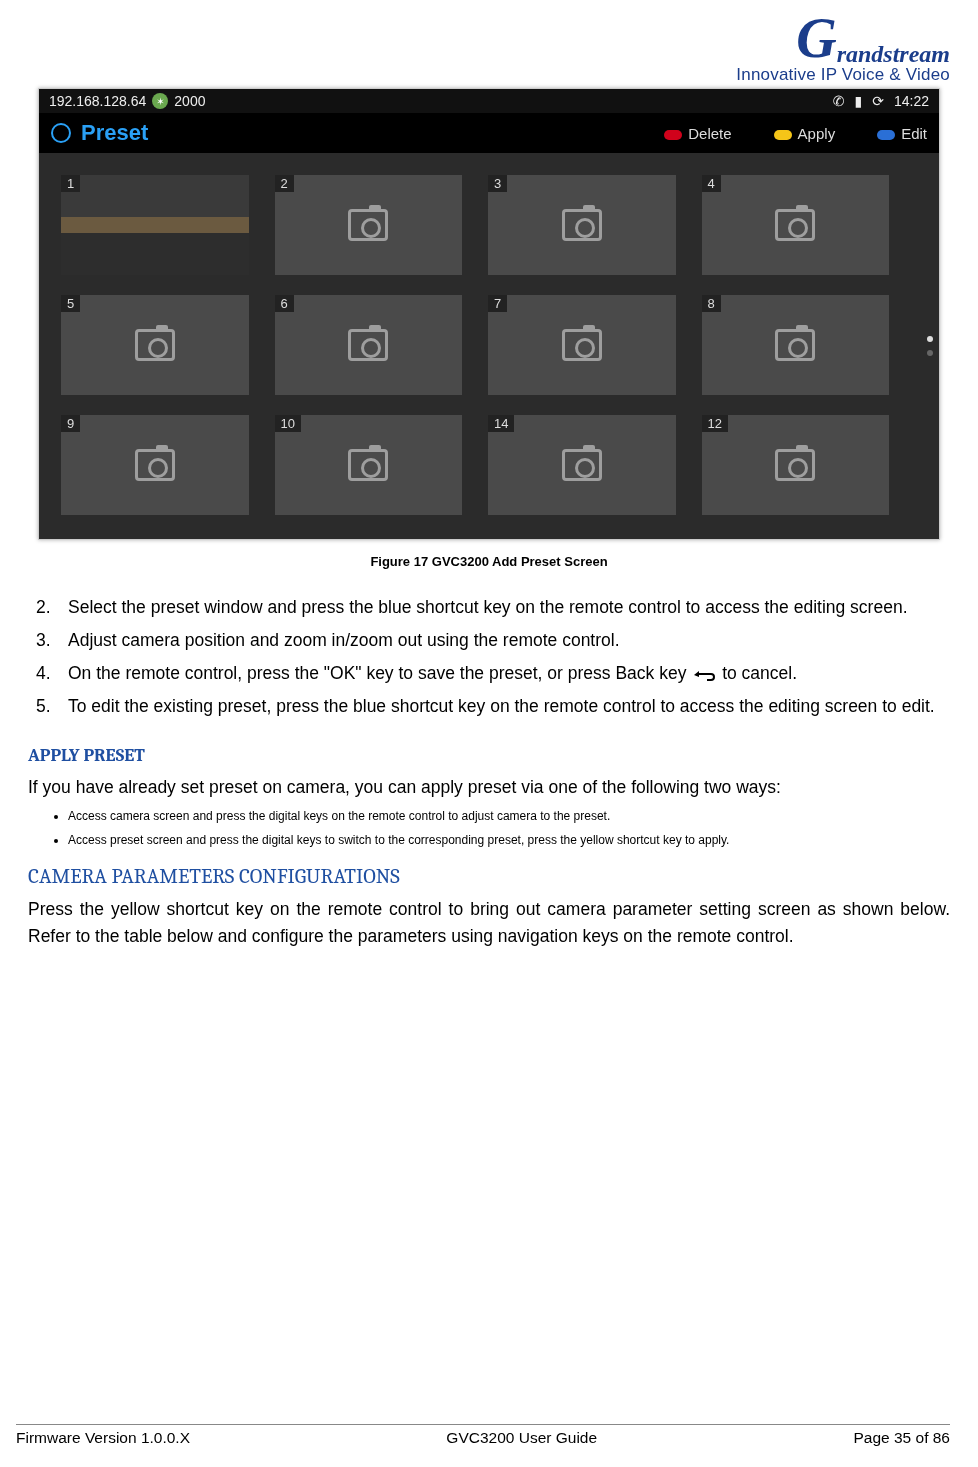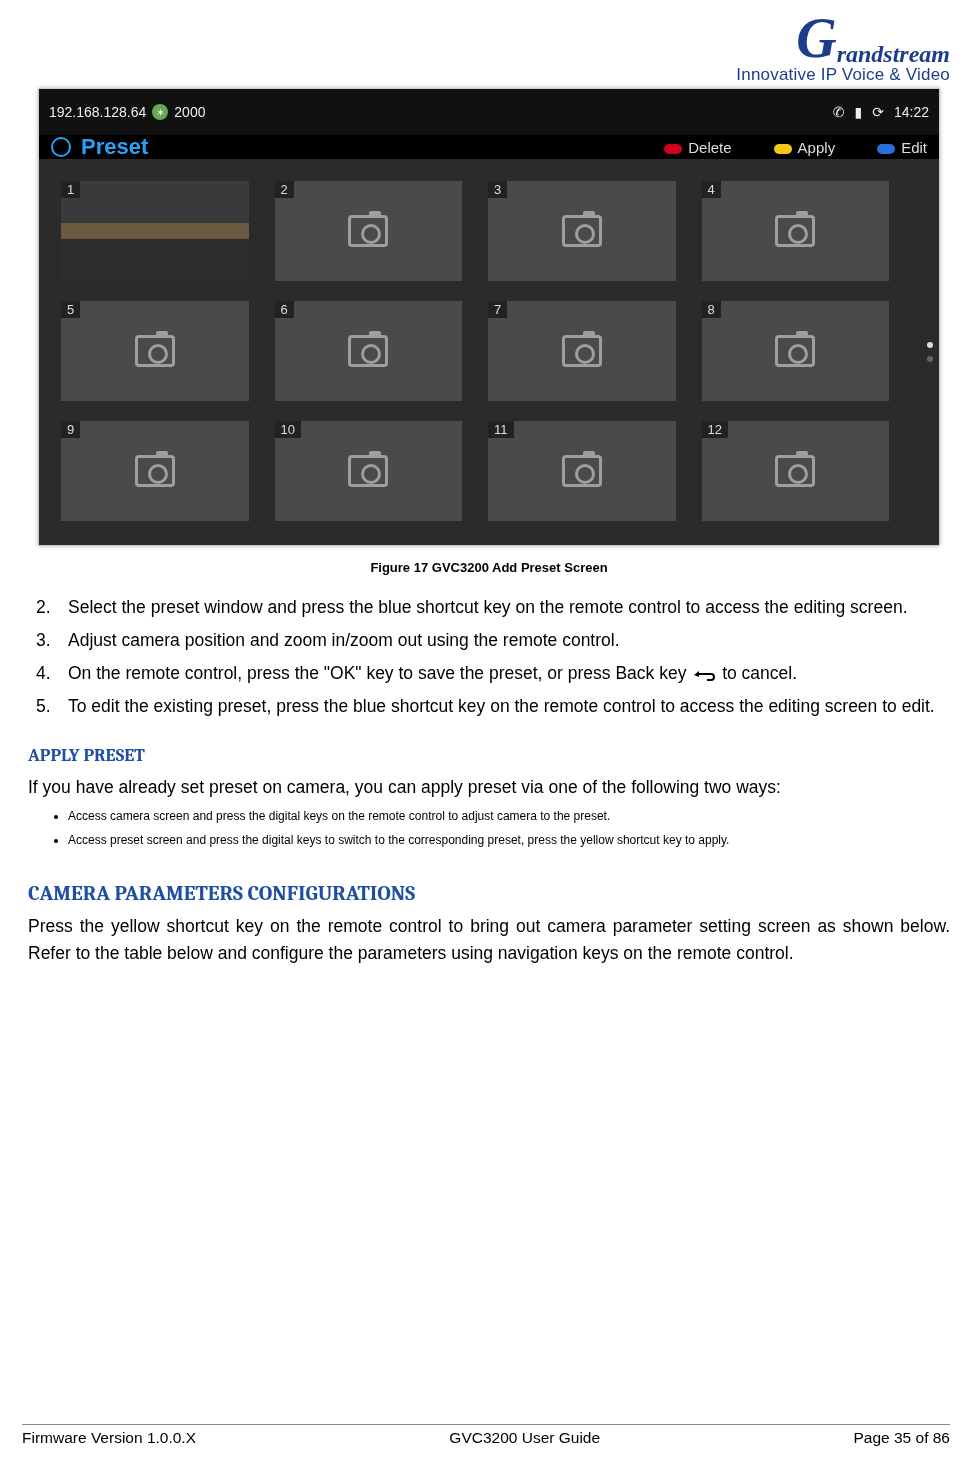--- a/index.html
+++ b/index.html
@@ -7,61 +7,61 @@
   .page { padding: 20px 28px 60px 28px; }
 
   
   .logo { position: absolute; top: 10px; right: 28px; text-align: right; line-height: 1; }
   .logo-g { font-size: 56px; font-style: italic; font-weight: bold; font-family: "Times New Roman", serif; color: #1b3d8b; display: inline-block; vertical-align: bottom; }
   .logo-text { font-size: 24px; font-style: italic; font-weight: bold; font-family: "Times New Roman", serif; color: #1b3d8b; }
   .logo-tag { font-size: 17px; color: #1b3d8b; letter-spacing: .2px; }
 
   
   .shot-wrap { margin: 68px 10px 0 10px; border: 1px solid #ccc; background: #2b2b2b; box-shadow: 0 0 4px rgba(0,0,0,.3); }
-  .shot-status { height: 46px; background: #111; color: #eee; font-size: 14px; display: flex; align-items: center; padding: 0 10px; justify-content: space-between; }
+  .shot-status { height: 24px; background: #111; color: #eee; font-size: 14px; display: flex; align-items: center; padding: 0 10px; justify-content: space-between; }
   .shot-status-left { display: flex; align-items: center; gap: 6px; }
   .status-dot { width: 16px; height: 16px; background: #6aa84f; border-radius: 50%; display: inline-flex; align-items: center; justify-content: center; font-size: 10px; color: #fff; }
   .shot-status-right { display: flex; align-items: center; gap: 10px; font-size: 14px; }
-  .shot-header { height: 24px; background: #000; display: flex; align-items: center; padding: 0 12px; gap: 24px; }
+  .shot-header { height: 40px; background: #000; display: flex; align-items: center; padding: 0 12px; gap: 24px; }
   .preset-title { color: #2aa0f5; font-size: 22px; font-weight: bold; display: flex; align-items: center; gap: 10px; }
   .preset-title .ring { width: 20px; height: 20px; border: 2px solid #2aa0f5; border-radius: 50%; display: inline-block; }
   .shot-actions { margin-left: auto; display: flex; gap: 42px; color: #ddd; font-size: 15px; }
   .shot-actions span.pill { display: inline-block; width: 18px; height: 10px; border-radius: 5px; margin-right: 6px; vertical-align: middle; }
   .pill-red { background: #d0021b; }
   .pill-yel { background: #f5c518; }
   .pill-blu { background: #2a6fd6; }
 
   .shot-grid-wrap { display: flex; }
   .shot-grid { flex: 1; display: grid; grid-template-columns: repeat(4, 1fr); grid-auto-rows: 100px; gap: 20px 26px; padding: 22px 32px 24px 22px; }
   .tile { background: #4a4a4a; position: relative; display: flex; align-items: center; justify-content: center; }
   .tile .num { position: absolute; top: 0; left: 0; background: #222; color: #ddd; font-size: 13px; padding: 1px 6px; }
   .tile .cam { width: 40px; height: 32px; border: 3px solid #9e9e9e; border-radius: 4px; position: relative; }
   .tile .cam::before { content: ""; position: absolute; top: -7px; right: 4px; width: 12px; height: 7px; background: #9e9e9e; border-radius: 2px 2px 0 0; }
   .tile .cam::after { content: ""; position: absolute; top: 50%; left: 50%; width: 14px; height: 14px; margin: -7px 0 0 -7px; border: 3px solid #9e9e9e; border-radius: 50%; }
   .tile.thumb { background: linear-gradient(#3a3a3a 0 42%, #6b5a40 42% 58%, #2d2d2d 58% 100%); }
   .pager { width: 18px; display: flex; flex-direction: column; justify-content: center; align-items: center; gap: 8px; }
   .pager .dot { width: 6px; height: 6px; border-radius: 50%; background: #666; }
   .pager .dot.active { background: #ddd; }
 
-  .caption { text-align: center; font-size: 13px; font-weight: bold; margin: 14px 0 19px; }
+  .caption { text-align: center; font-size: 13px; font-weight: bold; margin: 14px 0 25px; }
 
   
   .ol { counter-reset: step 1; padding-left: 40px; font-size: 17.5px; line-height: 1.55; }
   .ol li { list-style: none; position: relative; margin: 6px 0; text-align: justify; }
   .ol li::before { counter-increment: step; content: counter(step) "."; position: absolute; left: -32px; }
   .ul { padding-left: 40px; font-size: 12px; line-height: 1.55; }
   .ul li { list-style: disc; margin: 6px 0; text-align: justify; }
 
   .h3 { color: #1f4fa1; font-family: Cambria, "Times New Roman", serif; font-weight: bold; font-size: 18px; margin: 24px 0 8px; }
-  .h2 { color: #1f4fa1; font-family: Cambria, "Times New Roman", serif; font-weight: bold; font-size: 21px; margin: 31px 0 8px; }
+  .h2 { color: #1f4fa1; font-family: Cambria, "Times New Roman", serif; font-weight: normal; font-size: 21px; margin: 14px 0 8px; }
   p.body { font-size: 17.5px; line-height: 1.55; text-align: justify; }
 
   .back-key { display: inline-block; vertical-align: middle; }
 
-  .footer { position: absolute; bottom: 20px; left: 22px; right: 28px; border-top: 1px solid #888; padding-top: 4px; display: flex; justify-content: space-between; font-size: 15.5px; }
+  .footer { position: absolute; bottom: 20px; left: 16px; right: 28px; border-top: 1px solid #888; padding-top: 4px; display: flex; justify-content: space-between; font-size: 15.5px; }
 </style>
 </head>
 <body>
 
 <div class="page">
 
   <div class="logo">
     <div>
       <span class="logo-g">G</span><span class="logo-text">randstream</span>
     </div>
@@ -131,21 +131,21 @@
           </div>
         <div class="tile">
             <span class="num">9</span>
             <span class="cam"></span>
           </div>
         <div class="tile">
             <span class="num">10</span>
             <span class="cam"></span>
           </div>
         <div class="tile">
-            <span class="num">11</span>
+            <span class="num">14</span>
             <span class="cam"></span>
           </div>
         <div class="tile">
             <span class="num">12</span>
             <span class="cam"></span>
           </div>
       </div>
       <div class="pager">
         <span class="dot active"></span>
         <span class="dot"></span>

